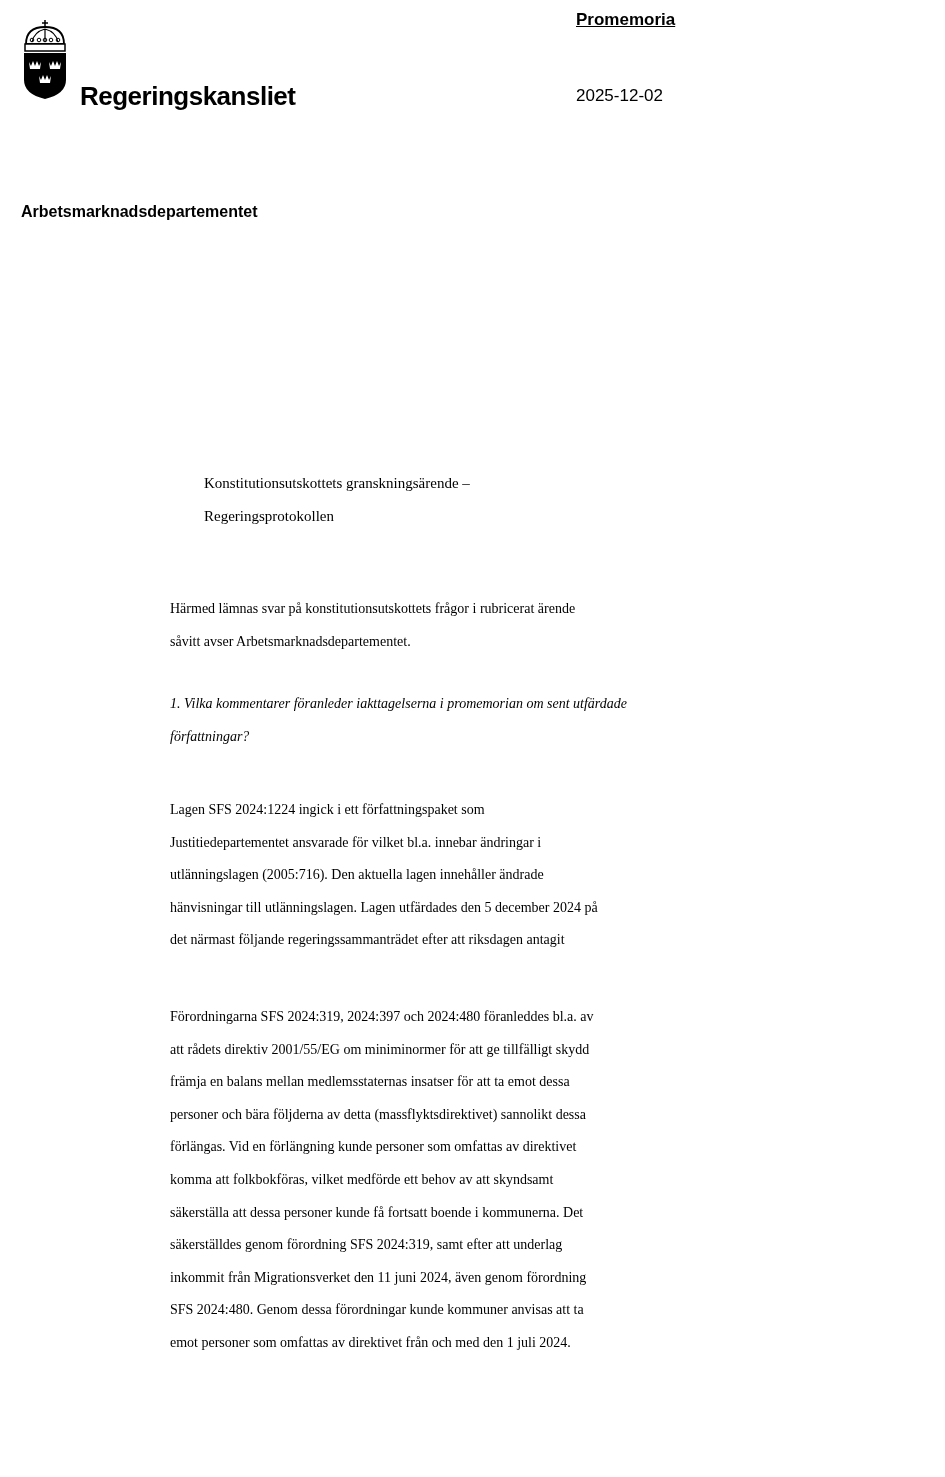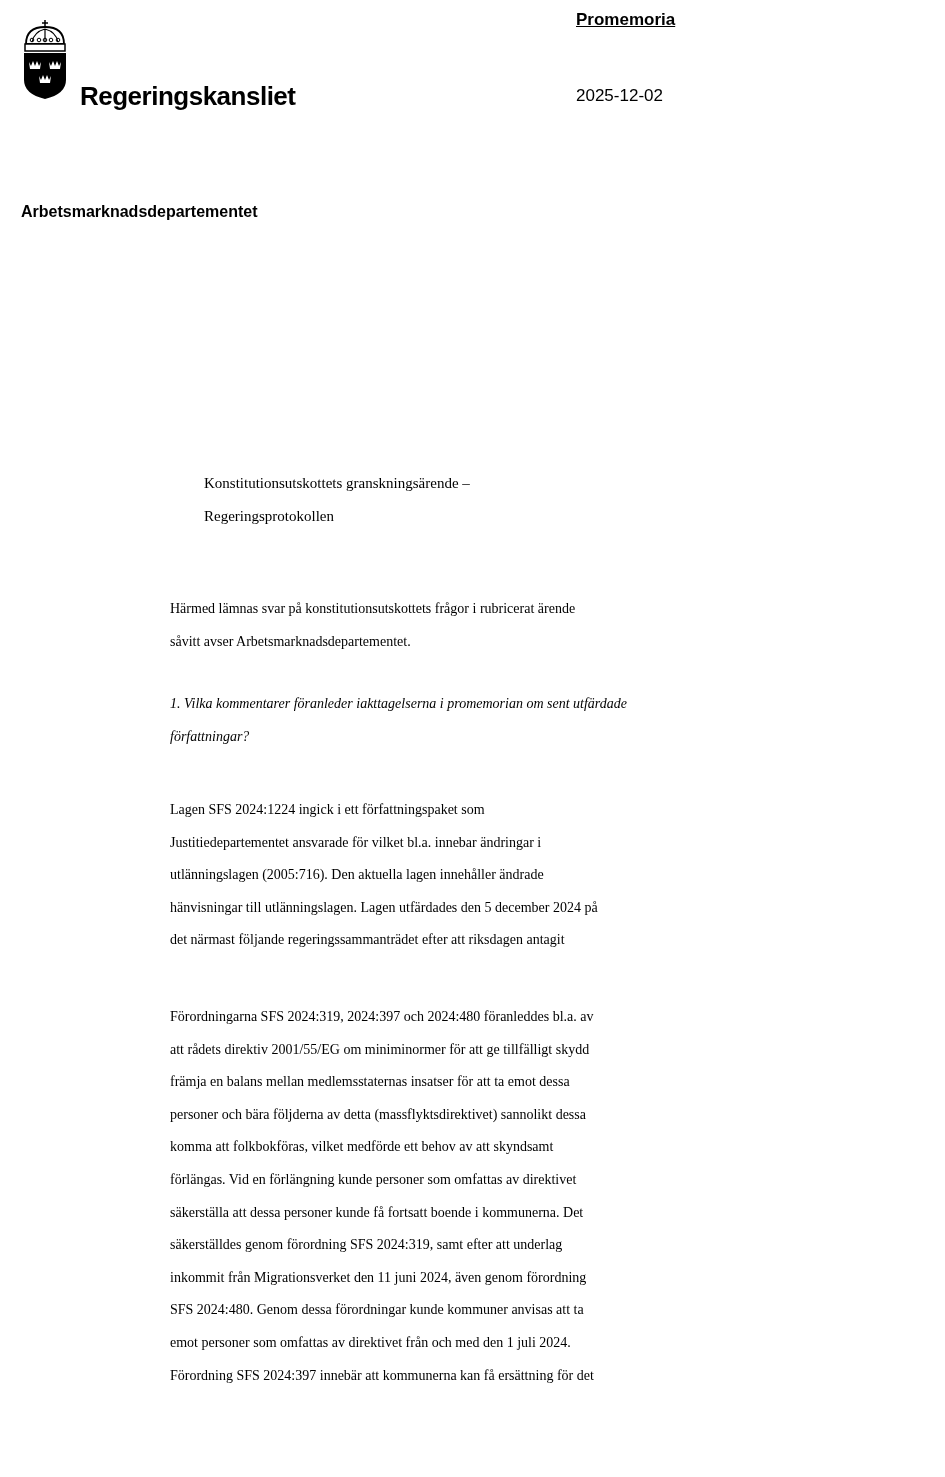--- a/index.html
+++ b/index.html
@@ -71,21 +71,20 @@
   <span class="line">utlänningslagen (2005:716). Den aktuella lagen innehåller ändrade</span>
   <span class="line">hänvisningar till utlänningslagen. Lagen utfärdades den 5 december 2024 på</span>
   <span class="line">det närmast följande regeringssammanträdet efter att riksdagen antagit</span>
 </p>
 
 <p class="body-text p2">
   <span class="line">Förordningarna SFS 2024:319, 2024:397 och 2024:480 föranleddes bl.a. av</span>
   <span class="line">att rådets direktiv 2001/55/EG om miniminormer för att ge tillfälligt skydd</span>
   <span class="line">främja en balans mellan medlemsstaternas insatser för att ta emot dessa</span>
   <span class="line">personer och bära följderna av detta (massflyktsdirektivet) sannolikt dessa</span>
+  <span class="line">förlängas. Vid en förlängning kunde personer som omfattas av direktivet</span>
   <span class="line">komma att folkbokföras, vilket medförde ett behov av att skyndsamt</span>
-  <span class="line">förlängas. Vid en förlängning kunde personer som omfattas av direktivet</span>
   <span class="line">säkerställa att dessa personer kunde få fortsatt boende i kommunerna. Det</span>
   <span class="line">säkerställdes genom förordning SFS 2024:319, samt efter att underlag</span>
   <span class="line">inkommit från Migrationsverket den 11 juni 2024, även genom förordning</span>
   <span class="line">SFS 2024:480. Genom dessa förordningar kunde kommuner anvisas att ta</span>
   <span class="line">emot personer som omfattas av direktivet från och med den 1 juli 2024.</span>
-  <span class="line">Förordning SFS 2024:397 innebär att kommunerna kan få ersättning för det</span>
 </p>
 
 </body></html>

